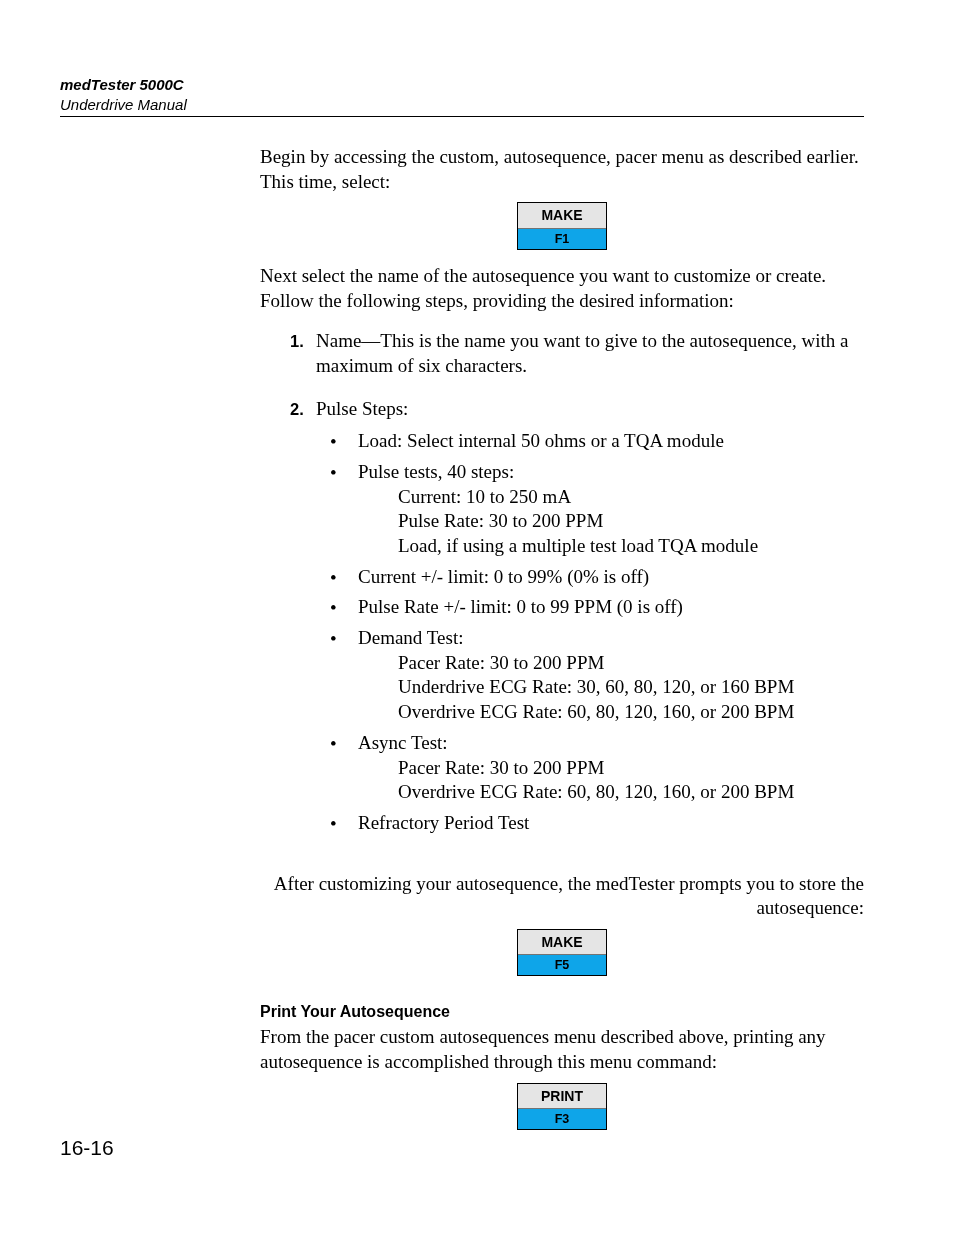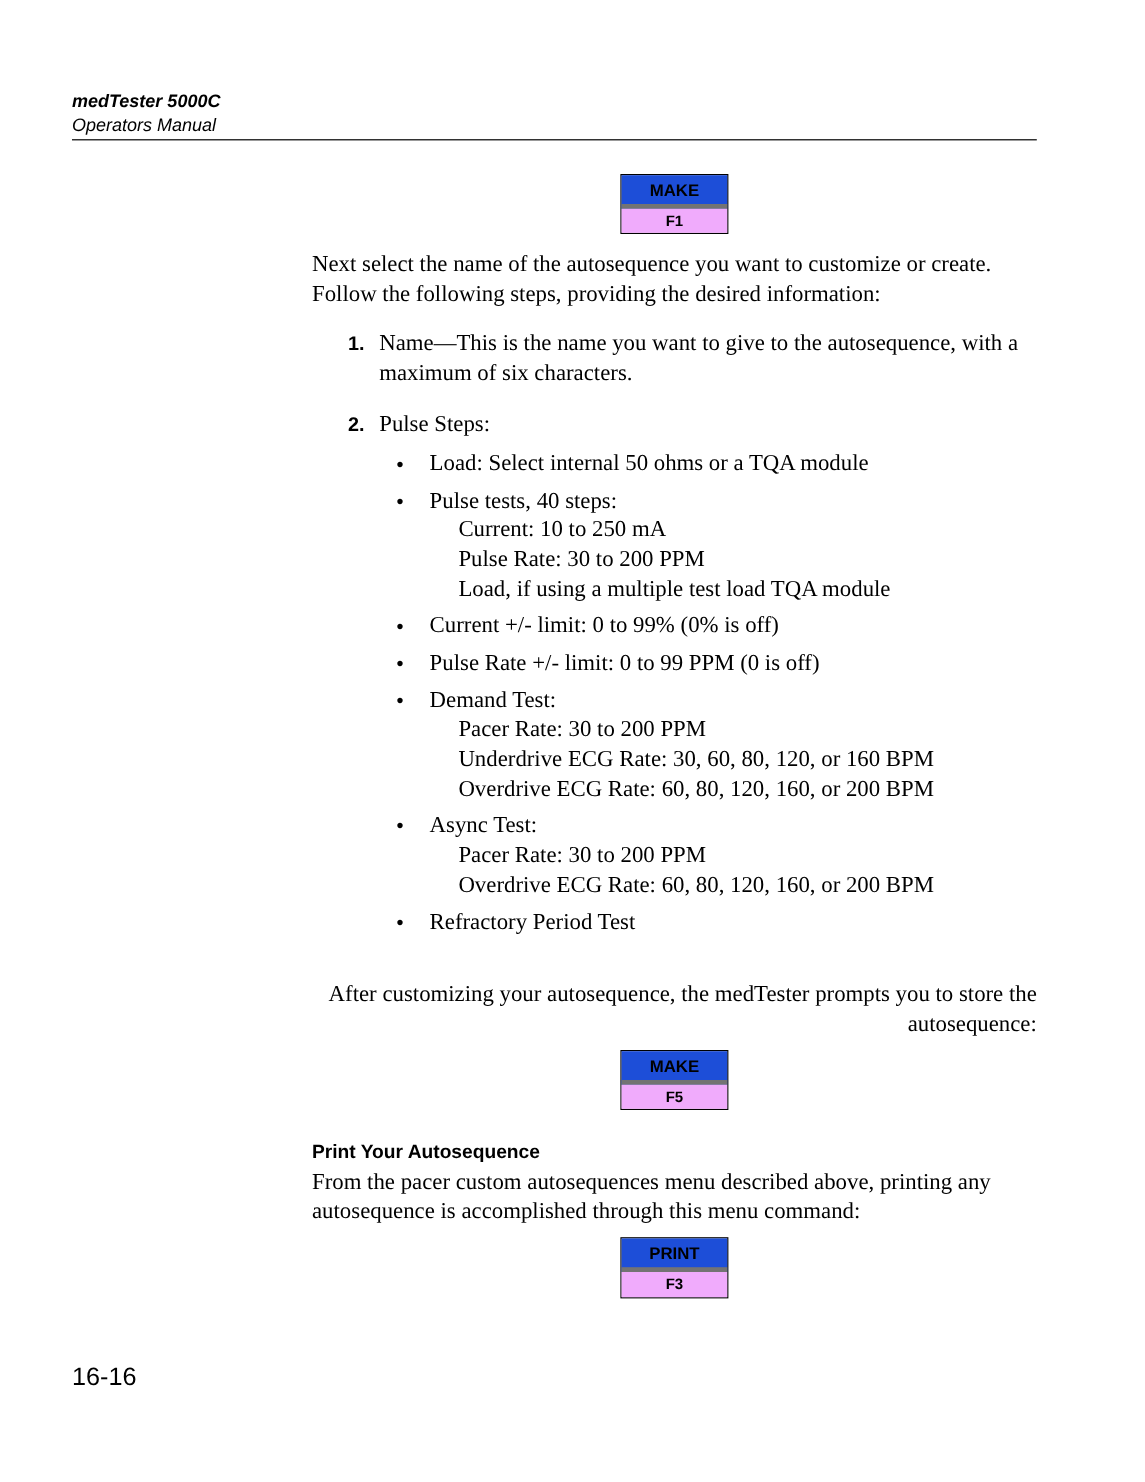--- a/index.html
+++ b/index.html
@@ -45,26 +45,26 @@
     border: 1px solid #000;
     width: 88px;
     font-family: Arial, Helvetica, sans-serif;
     font-weight: bold;
     font-size: 14px;
     text-align: center;
     border-collapse: collapse;
   }
   .btnbox .top {
     padding: 3px 0;
-    background: #1d4ed8;
-    border-bottom: 4px solid #737373;
+    background: #e5e5e5;
+    border-bottom: 1px solid #737373;
   }
   .btnbox .bot {
     padding: 2px 0;
-    background: #f0abfc;
+    background: #0ea5e9;
     font-size: 12.5px;
   }
   ol.steps {
     list-style: none;
     padding: 0;
     margin: 16px 0 0 30px;
   }
   ol.steps > li {
     display: flex;
     margin-bottom: 18px;
@@ -91,21 +91,21 @@
   ul.bullets > li .dot {
     font-size: 19px;
     line-height: 19px;
     min-width: 28px;
     padding-top: 3px;
   }
   ul.bullets > li .btext {
     flex: 1;
   }
   .sub {
-    margin-left: 24px;
+    margin-left: 40px;
   }
   .section-head {
     font-family: Arial, Helvetica, sans-serif;
     font-weight: 900;
     font-size: 16px;
     margin: 26px 0 2px 0;
   }
   .pagenum {
     position: absolute;
     bottom: 75px;
@@ -114,25 +114,26 @@
     font-size: 21px;
   }
 </style>
 </head>
 <body>
 
 <div class="page">
 
   <div class="header">
     <div>medTester 5000C</div>
-    <div class="line2">Operators Manual</div>
+    <div class="line2">Underdrive Manual</div>
   </div>
 
   <div class="content">
 
+    <p class="para">Begin by accessing the custom, autosequence, pacer menu as described earlier. This time, select:</p>
 
     <div class="btnbox">
       <div class="top">MAKE</div>
       <div class="bot">F1</div>
     </div>
 
     <p class="para">Next select the name of the autosequence you want to customize or create. Follow the following steps, providing the desired information:</p>
 
     <ol class="steps">
       <li>

